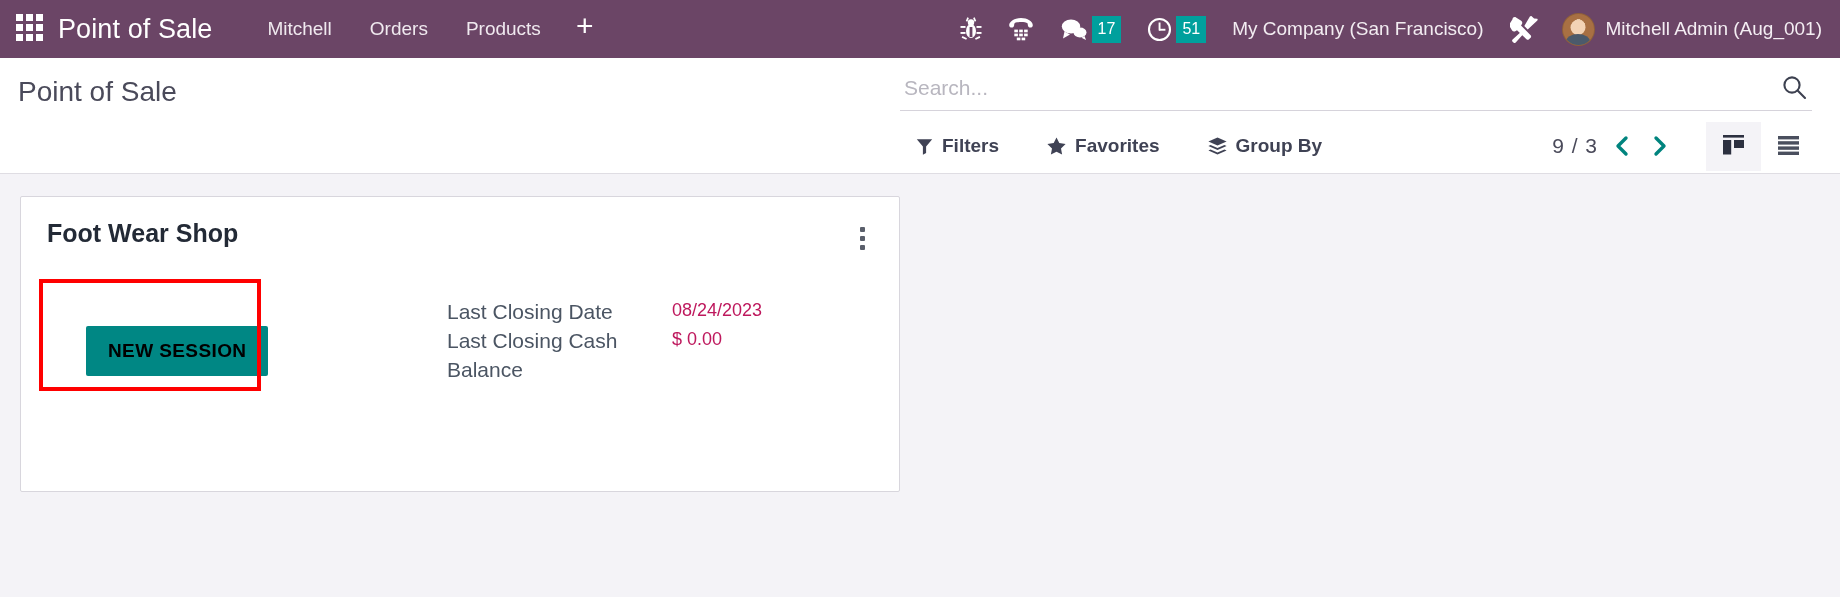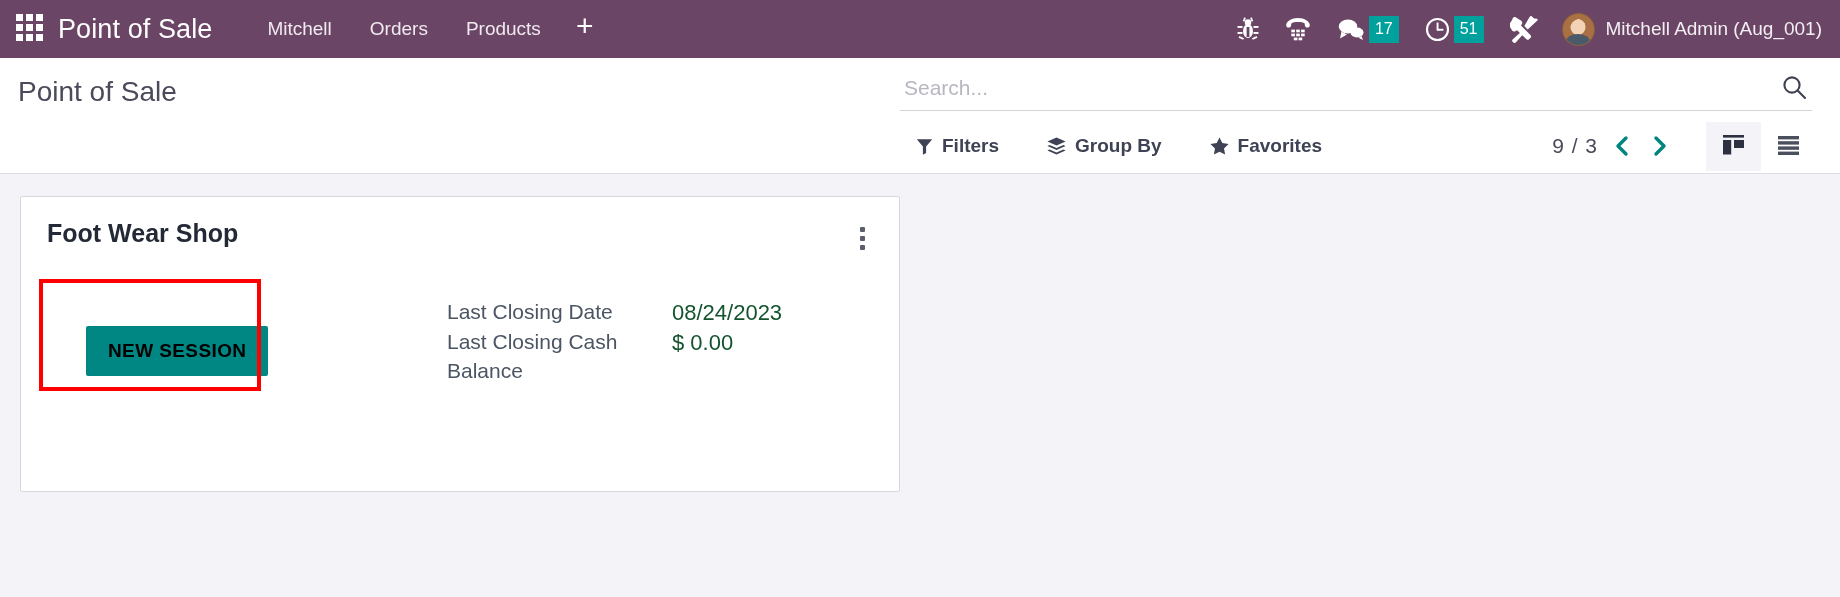--- a/index.html
+++ b/index.html
@@ -353,22 +353,22 @@
     column-gap: 10px;
     padding-top: 6px;
   }
   .stat-label {
     font-size: 21px;
     color: #4b5563;
     line-height: 1.38;
     max-width: 190px;
   }
   .stat-value {
-    font-size: 22px;
-    color: #14532d;
+    font-size: 18px;
+    color: #be185d;
     line-height: 1.38;
     white-space: nowrap;
   }
 </style>
 </head>
 <body>
 
 <div class="navbar">
 
   <div class="apps-grid">
@@ -440,20 +440,21 @@
       <svg width="25" height="25" viewBox="0 0 25 25">
         <circle cx="12.5" cy="12.5" r="10.5" fill="none" stroke="#ffffff" stroke-width="2.1"></circle>
         <rect x="11.6" y="5.5" width="1.9" height="8" fill="#ffffff"></rect>
         <rect x="12" y="11.8" width="6.4" height="1.9" fill="#ffffff"></rect>
       </svg>
       <span class="badge">51</span>
     </div>
 
   </div>
 
+  <div class="company-name">My Company (San Francisco)</div>
 
   <div class="tools-ico">
     <svg width="28" height="28" viewBox="0 0 28 28" fill="#ffffff">
       <path d="M2.5 4.2 C2.5 2.5 4.5 1.5 6 2.4 l5.2 3.3 c1.1.7 1.4 2.1.8 3.2 l-1 1.7 9.6 9.6 c.7.7.7 1.8 0 2.5 l-1.6 1.6 c-.7.7-1.8.7-2.5 0 L7 15.2 l-1.7 1 c-1.1.6-2.5.3-3.2-.8 L-1.2 10.2"></path>
       <path d="M26.6 3.6 l-2.2-2.2 c-.6-.6-1.5-.5-2 .2 L16.8 11 l3.4 3.4 9.4-8.6 c.7-.5.8-1.4.2-2z" transform="translate(-2.5,0)"></path>
       <path d="M10.3 17.5 L2.6 24.4 c-.7.6-.7 1.7-.05 2.3 l.9.9 c.6.6 1.7.6 2.3-.05 l6.9-7.7z"></path>
     </svg>
   </div>
 
   <div class="user-block">
@@ -490,35 +491,35 @@
           <svg width="17" height="17" viewBox="0 0 17 17" fill="#3f4254">
             <path d="M0.8 1.3 h15.4 l-6.1 7.2 v6.4 l-3.2 1.8 v-8.2 z"></path>
           </svg>
         </span>
         <span>Filters</span>
       </button>
 
       <button class="filter-btn">
         <span>
           <svg width="19" height="18" viewBox="0 0 19 18" fill="#3f4254">
+            <path d="M9.5 0.4 L12.3 6.1 L18.6 7 L14 11.4 L15.1 17.6 L9.5 14.7 L3.9 17.6 L5 11.4 L0.4 7 L6.7 6.1 Z"></path>
+          </svg>
+        </span>
+        <span>Favorites</span>
+      </button>
+
+      <button class="filter-btn">
+        <span>
+          <svg width="19" height="18" viewBox="0 0 19 18" fill="#3f4254">
             <path d="M9.5 0.6 L18.6 4.6 L9.5 8.6 L0.4 4.6 Z"></path>
             <path d="M9.5 11 L2.6 8 L0.4 9 L9.5 13 L18.6 9 L16.4 8 Z"></path>
             <path d="M9.5 15.4 L2.6 12.4 L0.4 13.4 L9.5 17.4 L18.6 13.4 L16.4 12.4 Z"></path>
           </svg>
         </span>
         <span>Group By</span>
-      </button>
-
-      <button class="filter-btn">
-        <span>
-          <svg width="19" height="18" viewBox="0 0 19 18" fill="#3f4254">
-            <path d="M9.5 0.4 L12.3 6.1 L18.6 7 L14 11.4 L15.1 17.6 L9.5 14.7 L3.9 17.6 L5 11.4 L0.4 7 L6.7 6.1 Z"></path>
-          </svg>
-        </span>
-        <span>Favorites</span>
       </button>
 
     </div>
 
     <div class="cp-right">
 
       <div class="pager">
         <span class="pager-count">9 / 3</span>
         <button class="pager-btn">
           <svg width="17" height="22" viewBox="0 0 17 22" fill="none" stroke="#00847e" stroke-width="3.4" stroke-linecap="round" stroke-linejoin="round">

